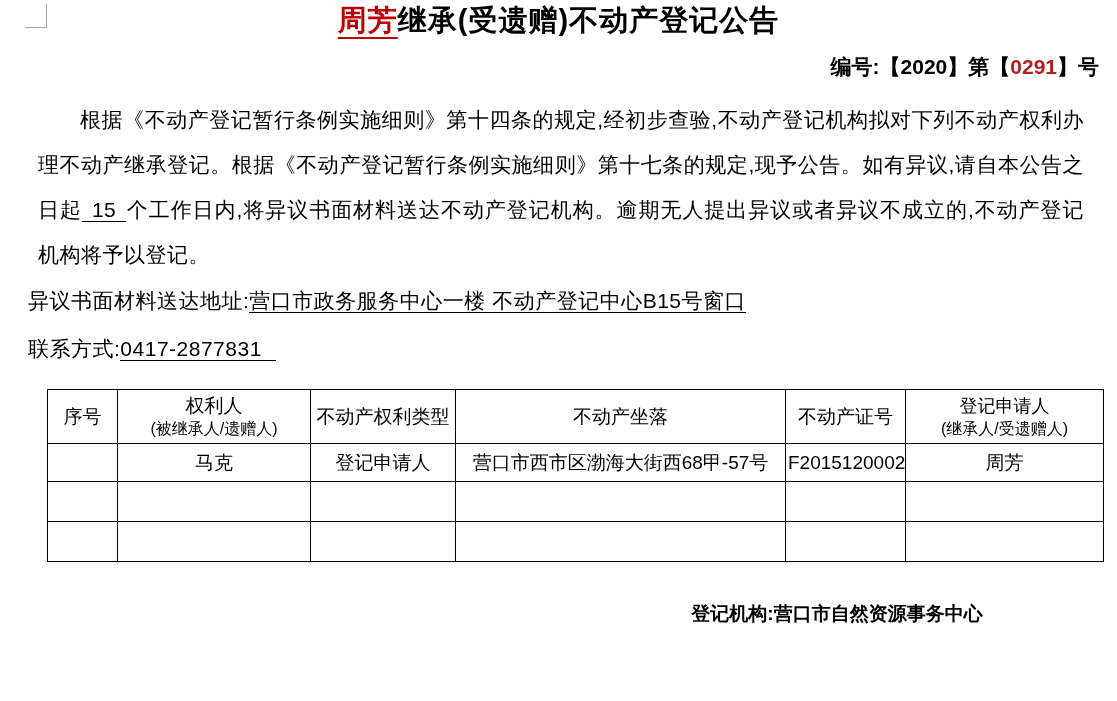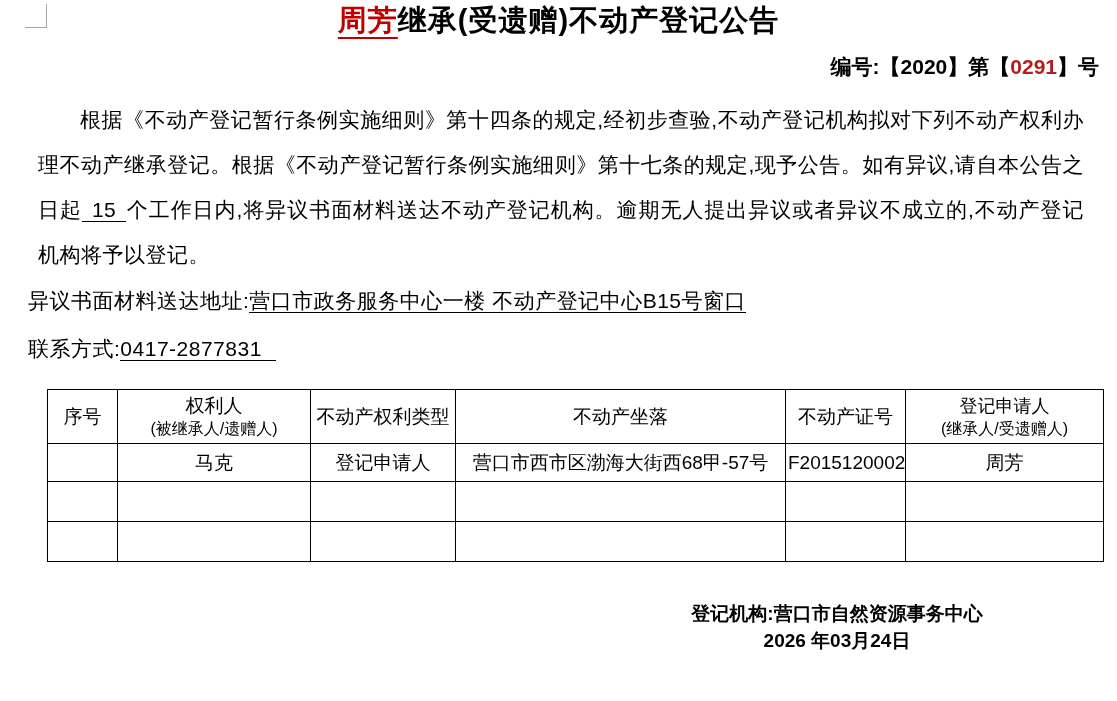--- a/index.html
+++ b/index.html
@@ -185,14 +185,13 @@
     <td><span class="cell-text"></span></td>
     <td><span class="cell-text"></span></td>
     <td><span class="cell-text"></span></td>
     <td><span class="cell-text"></span></td>
   </tr>
 </tbody>
   </table>
 
 <div class="footer-block">
   <div>登记机构:营口市自然资源事务中心</div>
-  <div>2026 年03月24日</div>
 </div>
 
 </body></html>

